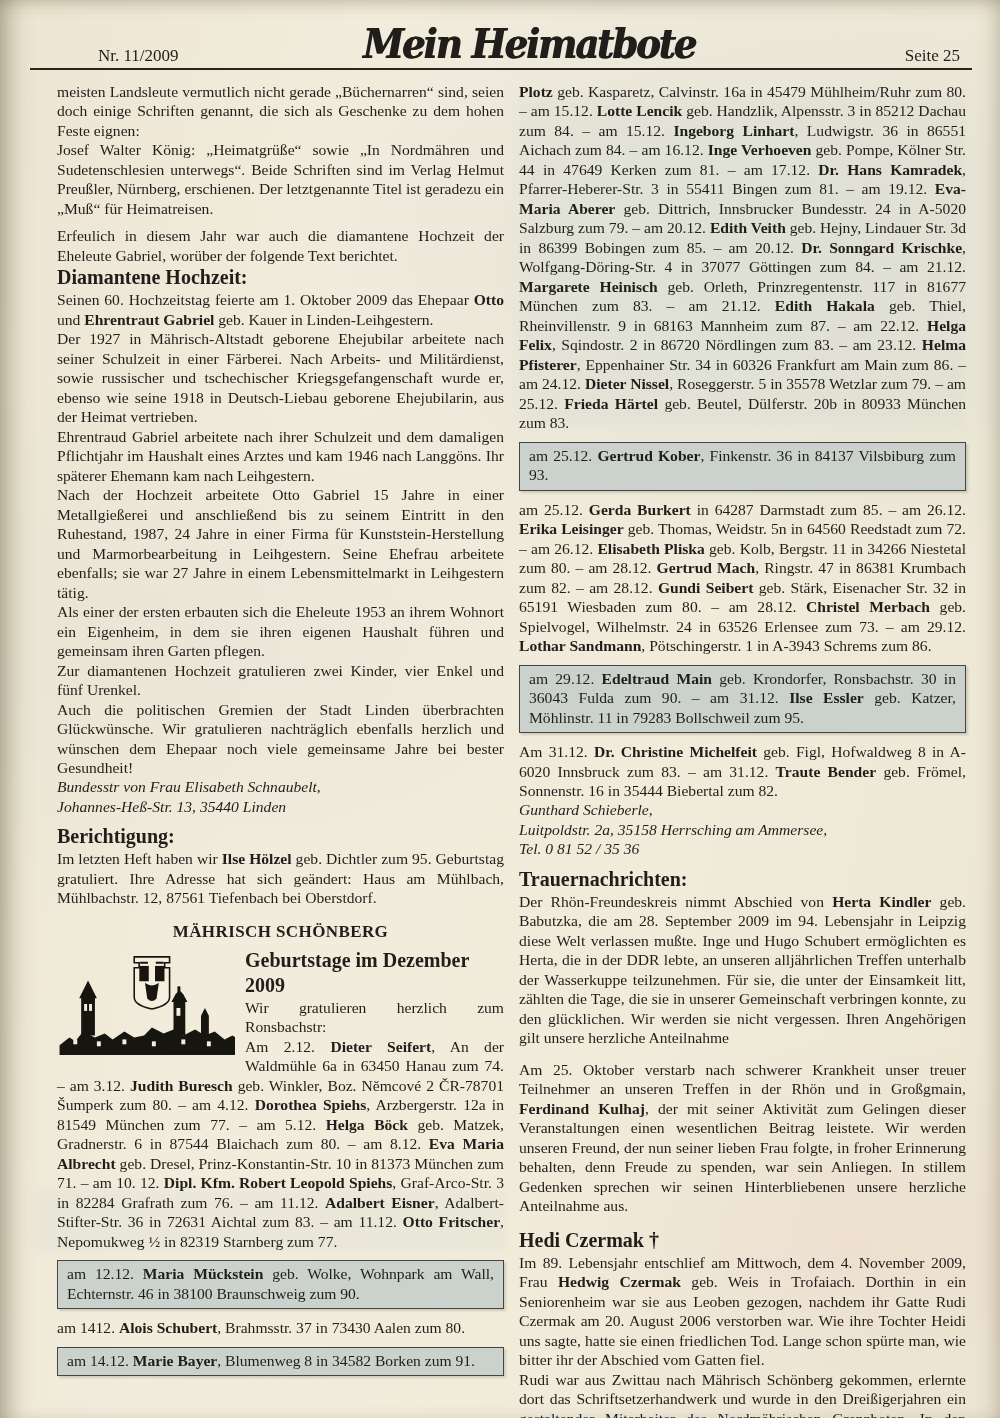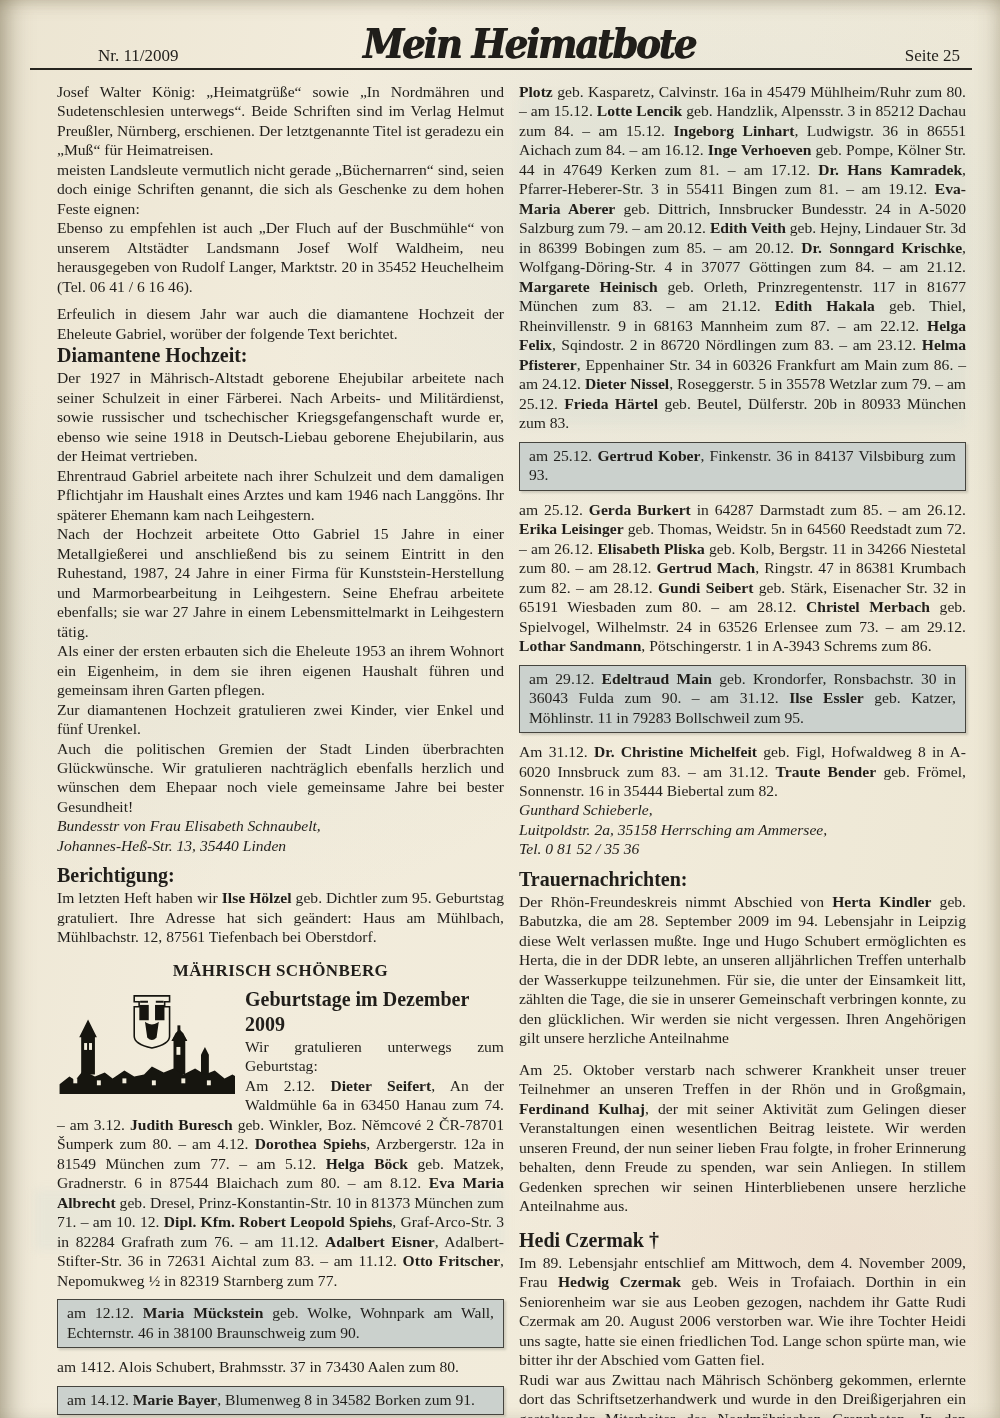--- a/index.html
+++ b/index.html
@@ -52,26 +52,26 @@
   <div class="hdr">
     <span class="issue">Nr. 11/2009</span>
     <div class="masthead">Mein Heimatbote</div>
     <span class="pageno">Seite 25</span>
   </div>
   <div class="hrule"></div>
 
   <div class="cols">
 
     <div class="col">
+      <div class="p"><span>meisten Landsleute vermutlich nicht gerade „Büchernarren“ sind, seien doch einige Schriften genannt, die sich als Geschenke zu dem hohen Feste eignen:</span></div>
       <div class="p"><span>Josef Walter König: „Heimatgrüße“ sowie „In Nordmähren und Sudetenschlesien unterwegs“. Beide Schriften sind im Verlag Helmut Preußler, Nürnberg, erschienen. Der letztgenannte Titel ist geradezu ein „Muß“ für Heimatreisen.</span></div>
-      <div class="p"><span>meisten Landsleute vermutlich nicht gerade „Büchernarren“ sind, seien doch einige Schriften genannt, die sich als Geschenke zu dem hohen Feste eignen:</span></div>
-      <div class="p"><span>Ebenso zu empfehlen ist auch „Der Fluch auf der Buschmühle“ von unserem Altstädter Landsmann Josef Wolf Waldheim, neu herausgegeben von Rudolf Langer, Marktstr. 20 in 35452 Heuchelheim (Tel. 06 41 / 6 16 46).</span></div>
       <div class="gap8"></div>
       <div class="p"><span>Erfeulich in diesem Jahr war auch die diamantene Hochzeit der Eheleute Gabriel, worüber der folgende Text berichtet.</span></div>
       <div class="bhead">Diamantene Hochzeit:</div>
+      <div class="p"><span>Seinen 60. Hochzeitstag feierte am 1. Oktober 2009 das Ehepaar </span><span style="font-weight: bold;">Otto</span><span> und </span><span style="font-weight: bold;">Ehrentraut Gabriel</span><span> geb. Kauer in Linden-Leihgestern.</span></div>
       <div class="p"><span>Der 1927 in Mährisch-Altstadt geborene Ehejubilar arbeitete nach seiner Schulzeit in einer Färberei. Nach Arbeits- und Militärdienst, sowie russischer und tschechischer Kriegsgefangenschaft wurde er, ebenso wie seine 1918 in Deutsch-Liebau geborene Ehejubilarin, aus der Heimat vertrieben.</span></div>
       <div class="p"><span>Ehrentraud Gabriel arbeitete nach ihrer Schulzeit und dem damaligen Pflichtjahr im Haushalt eines Arztes und kam 1946 nach Langgöns. Ihr späterer Ehemann kam nach Leihgestern.</span></div>
       <div class="p"><span>Nach der Hochzeit arbeitete Otto Gabriel 15 Jahre in einer Metallgießerei und anschließend bis zu seinem Eintritt in den Ruhestand, 1987, 24 Jahre in einer Firma für Kunststein-Herstellung und Marmorbearbeitung in Leihgestern. Seine Ehefrau arbeitete ebenfalls; sie war 27 Jahre in einem Lebensmittelmarkt in Leihgestern tätig.</span></div>
       <div class="p"><span>Als einer der ersten erbauten sich die Eheleute 1953 an ihrem Wohnort ein Eigenheim, in dem sie ihren eigenen Haushalt führen und gemeinsam ihren Garten pflegen.</span></div>
       <div class="p"><span>Zur diamantenen Hochzeit gratulieren zwei Kinder, vier Enkel und fünf Urenkel.</span></div>
       <div class="p"><span>Auch die politischen Gremien der Stadt Linden überbrachten Glückwünsche. Wir gratulieren nachträglich ebenfalls herzlich und wünschen dem Ehepaar noch viele gemeinsame Jahre bei bester Gesundheit!</span></div>
       <div class="sig">Bundesstr von Frau Elisabeth Schnaubelt,</div>
       <div class="sig">Johannes-Heß-Str. 13, 35440 Linden</div>
       <div class="gap8"></div>
       <div class="bhead">Berichtigung:</div>
@@ -99,25 +99,25 @@
             <path d="M2 96 l10 -8 6 4 8 -10 12 6 10 -4 8 6 12 -8 10 6 10 -2 8 -8 12 6 10 -4 10 6 12 -6 10 6 10 -4 10 8 8 -4 10 6 v14 H2 z"></path>
             <rect x="16" y="90" width="4" height="5" fill="#f3eedd"></rect>
             <rect x="40" y="92" width="4" height="5" fill="#f3eedd"></rect>
             <rect x="66" y="90" width="4" height="5" fill="#f3eedd"></rect>
             <rect x="96" y="92" width="4" height="5" fill="#f3eedd"></rect>
             <rect x="126" y="90" width="4" height="5" fill="#f3eedd"></rect>
             <rect x="152" y="92" width="4" height="5" fill="#f3eedd"></rect>
           </g>
         </svg>
         <div class="bhead">Geburtstage im Dezember 2009</div>
-        <div class="p">Wir gratulieren unterwegs zum Geburtstag:</div>
+        <div class="p">Wir gratulieren herzlich zum Ronsbachstr:</div>
         <div class="p"><span>Am 2.12. </span><span style="font-weight: bold;">Dieter Seifert</span><span>, An der Waldmühle 6a in 63450 Hanau zum 74. – am 3.12. </span><span style="font-weight: bold;">Judith Buresch</span><span> geb. Winkler, Boz. Němcové 2 ČR-78701 Šumperk zum 80. – am 4.12. </span><span style="font-weight: bold;">Dorothea Spiehs</span><span>, Arzbergerstr. 12a in 81549 München zum 77. – am 5.12. </span><span style="font-weight: bold;">Helga Böck</span><span> geb. Matzek, Gradnerstr. 6 in 87544 Blaichach zum 80. – am 8.12. </span><span style="font-weight: bold;">Eva Maria Albrecht</span><span> geb. Dresel, Prinz-Konstantin-Str. 10 in 81373 München zum 71. – am 10. 12. </span><span style="font-weight: bold;">Dipl. Kfm. Robert Leopold Spiehs</span><span>, Graf-Arco-Str. 3 in 82284 Grafrath zum 76. – am 11.12. </span><span style="font-weight: bold;">Adalbert Eisner</span><span>, Adalbert-Stifter-Str. 36 in 72631 Aichtal zum 83. – am 11.12. </span><span style="font-weight: bold;">Otto Fritscher</span><span>, Nepomukweg ½ in 82319 Starnberg zum 77.</span></div>
       </div>
       <div class="gbox p"><span>am 12.12. </span><span style="font-weight: bold;">Maria Mückstein</span><span> geb. Wolke, Wohnpark am Wall, Echternstr. 46 in 38100 Braunschweig zum 90.</span></div>
-      <div class="p"><span>am 1412. </span><span style="font-weight: normal;">Alois Schubert</span><span>, Brahmsstr. 37 in 73430 Aalen zum 80.</span></div>
+      <div class="p"><span>am 1412. </span><span style="font-weight: bold;">Alois Schubert</span><span>, Brahmsstr. 37 in 73430 Aalen zum 80.</span></div>
       <div class="gbox p"><span>am 14.12. </span><span style="font-weight: bold;">Marie Bayer</span><span>, Blumenweg 8 in 34582 Borken zum 91.</span></div>
 
     </div>
 
     <div class="col">
       <div class="p"><span style="font-weight: bold;">Plotz</span><span> geb. Kasparetz, Calvinstr. 16a in 45479 Mühlheim/Ruhr zum 80. – am 15.12. </span><span style="font-weight: bold;">Lotte Lencik</span><span> geb. Handzlik, Alpensstr. 3 in 85212 Dachau zum 84. – am 15.12. </span><span style="font-weight: bold;">Ingeborg Linhart</span><span>, Ludwigstr. 36 in 86551 Aichach zum 84. – am 16.12. </span><span style="font-weight: bold;">Inge Verhoeven</span><span> geb. Pompe, Kölner Str. 44 in 47649 Kerken zum 81. – am 17.12. </span><span style="font-weight: bold;">Dr. Hans Kamradek</span><span>, Pfarrer-Heberer-Str. 3 in 55411 Bingen zum 81. – am 19.12. </span><span style="font-weight: bold;">Eva-Maria Aberer</span><span> geb. Dittrich, Innsbrucker Bundesstr. 24 in A-5020 Salzburg zum 79. – am 20.12. </span><span style="font-weight: bold;">Edith Veith</span><span> geb. Hejny, Lindauer Str. 3d in 86399 Bobingen zum 85. – am 20.12. </span><span style="font-weight: bold;">Dr. Sonngard Krischke</span><span>, Wolfgang-Döring-Str. 4 in 37077 Göttingen zum 84. – am 21.12. </span><span style="font-weight: bold;">Margarete Heinisch</span><span> geb. Orleth, Prinzregentenstr. 117 in 81677 München zum 83. – am 21.12. </span><span style="font-weight: bold;">Edith Hakala</span><span> geb. Thiel, Rheinvillenstr. 9 in 68163 Mannheim zum 87. – am 22.12. </span><span style="font-weight: bold;">Helga Felix</span><span>, Sqindostr. 2 in 86720 Nördlingen zum 83. – am 23.12. </span><span style="font-weight: bold;">Helma Pfisterer</span><span>, Eppenhainer Str. 34 in 60326 Frankfurt am Main zum 86. – am 24.12. </span><span style="font-weight: bold;">Dieter Nissel</span><span>, Roseggerstr. 5 in 35578 Wetzlar zum 79. – am 25.12. </span><span style="font-weight: bold;">Frieda Härtel</span><span> geb. Beutel, Dülferstr. 20b in 80933 München zum 83.</span></div>
       <div class="gbox p"><span>am 25.12. </span><span style="font-weight: bold;">Gertrud Kober</span><span>, Finkenstr. 36 in 84137 Vilsbiburg zum 93.</span></div>
       <div class="p"><span>am 25.12. </span><span style="font-weight: bold;">Gerda Burkert</span><span> in 64287 Darmstadt zum 85. – am 26.12. </span><span style="font-weight: bold;">Erika Leisinger</span><span> geb. Thomas, Weidstr. 5n in 64560 Reedstadt zum 72. – am 26.12. </span><span style="font-weight: bold;">Elisabeth Pliska</span><span> geb. Kolb, Bergstr. 11 in 34266 Niestetal zum 80. – am 28.12. </span><span style="font-weight: bold;">Gertrud Mach</span><span>, Ringstr. 47 in 86381 Krumbach zum 82. – am 28.12. </span><span style="font-weight: bold;">Gundi Seibert</span><span> geb. Stärk, Eisenacher Str. 32 in 65191 Wiesbaden zum 80. – am 28.12. </span><span style="font-weight: bold;">Christel Merbach</span><span> geb. Spielvogel, Wilhelmstr. 24 in 63526 Erlensee zum 73. – am 29.12. </span><span style="font-weight: bold;">Lothar Sandmann</span><span>, Pötschingerstr. 1 in A-3943 Schrems zum 86.</span></div>
       <div class="gbox p"><span>am 29.12. </span><span style="font-weight: bold;">Edeltraud Main</span><span> geb. Krondorfer, Ronsbachstr. 30 in 36043 Fulda zum 90. – am 31.12. </span><span style="font-weight: bold;">Ilse Essler</span><span> geb. Katzer, Möhlinstr. 11 in 79283 Bollschweil zum 95.</span></div>
       <div class="p"><span>Am 31.12. </span><span style="font-weight: bold;">Dr. Christine Michelfeit</span><span> geb. Figl, Hofwaldweg 8 in A-6020 Innsbruck zum 83. – am 31.12. </span><span style="font-weight: bold;">Traute Bender</span><span> geb. Frömel, Sonnenstr. 16 in 35444 Biebertal zum 82.</span></div>

